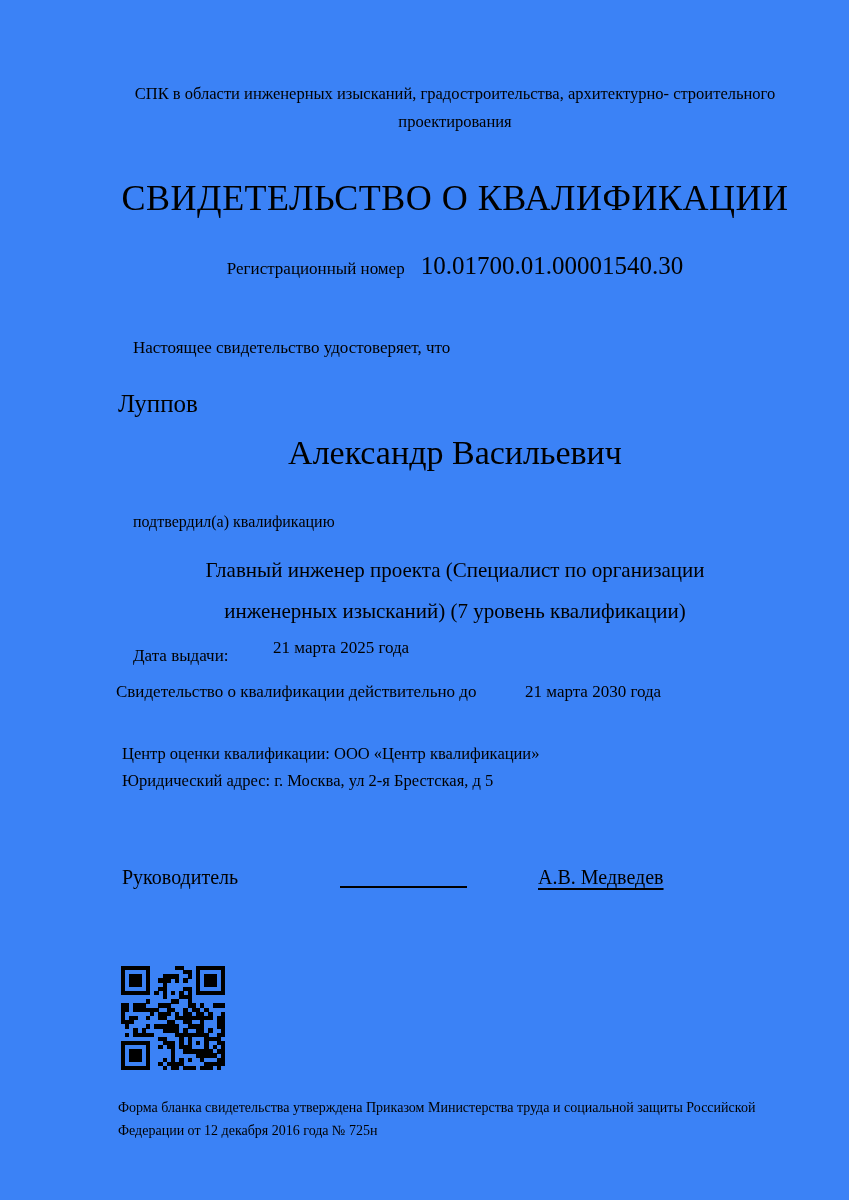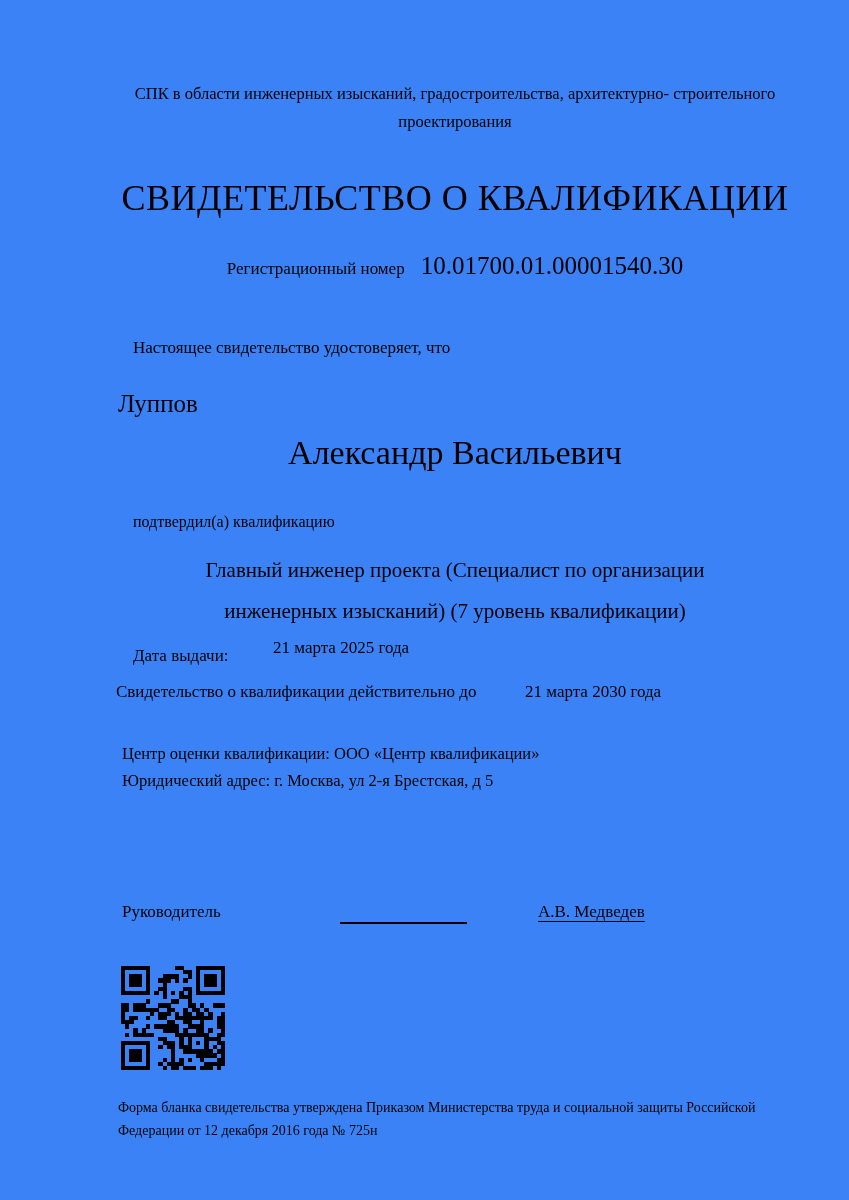--- a/index.html
+++ b/index.html
@@ -107,22 +107,21 @@
     top: 740px;
     width: 660px;
     font-size: 16.5px;
     line-height: 27px;
   }
   .sig-row {
     left: 118px;
     top: 866px;
     width: 674px;
     height: 30px;
-    font-size: 17px;
-    margin-top: 36px;
+    font-size: 20px;
   }
   .sig-row .role { position: absolute; left: 4px; top: 0; }
   .sig-line {
     position: absolute;
     left: 222px;
     top: 0;
     width: 127px;
     height: 20px;
     border-bottom: 2px solid #000;
   }

